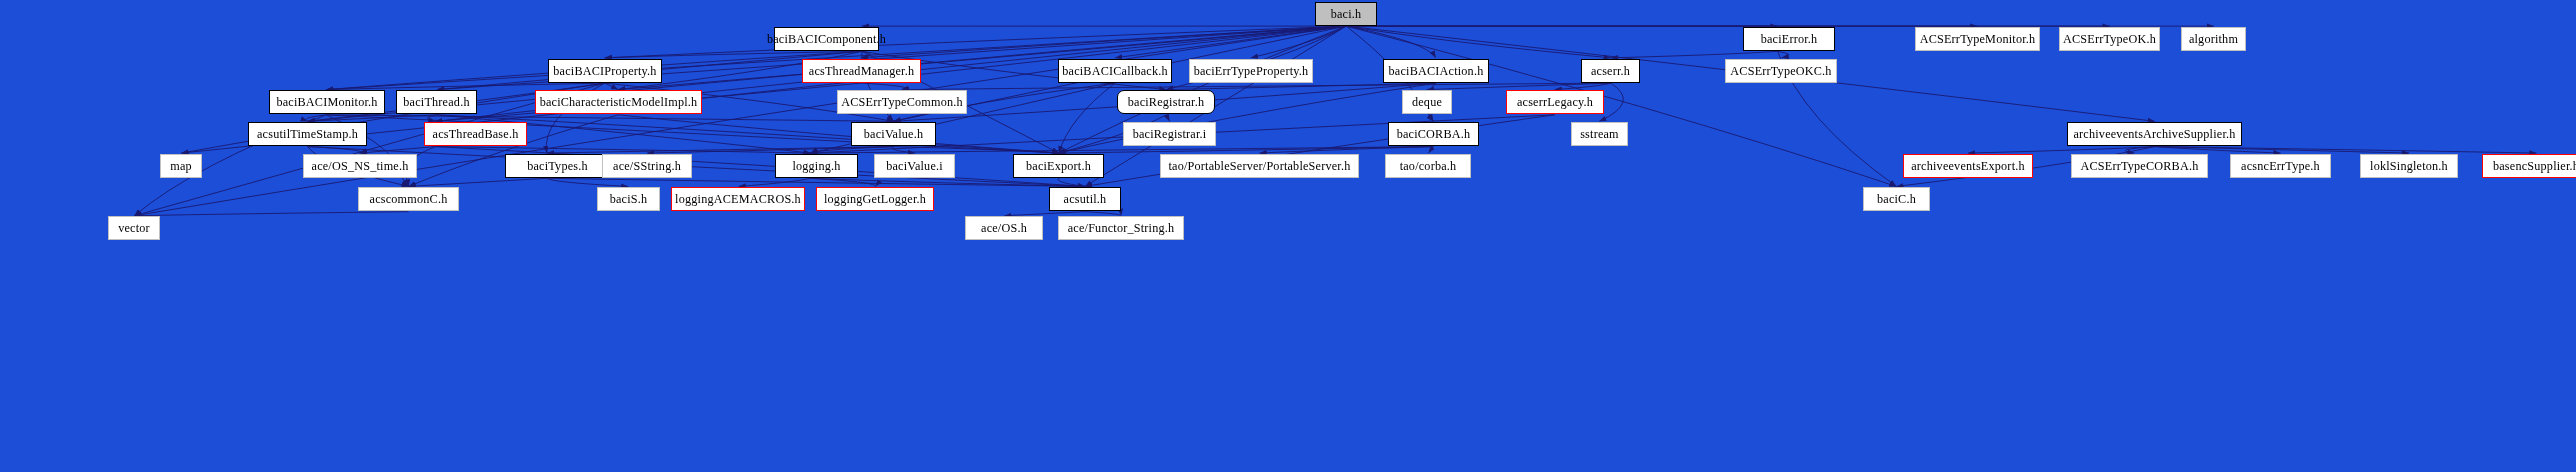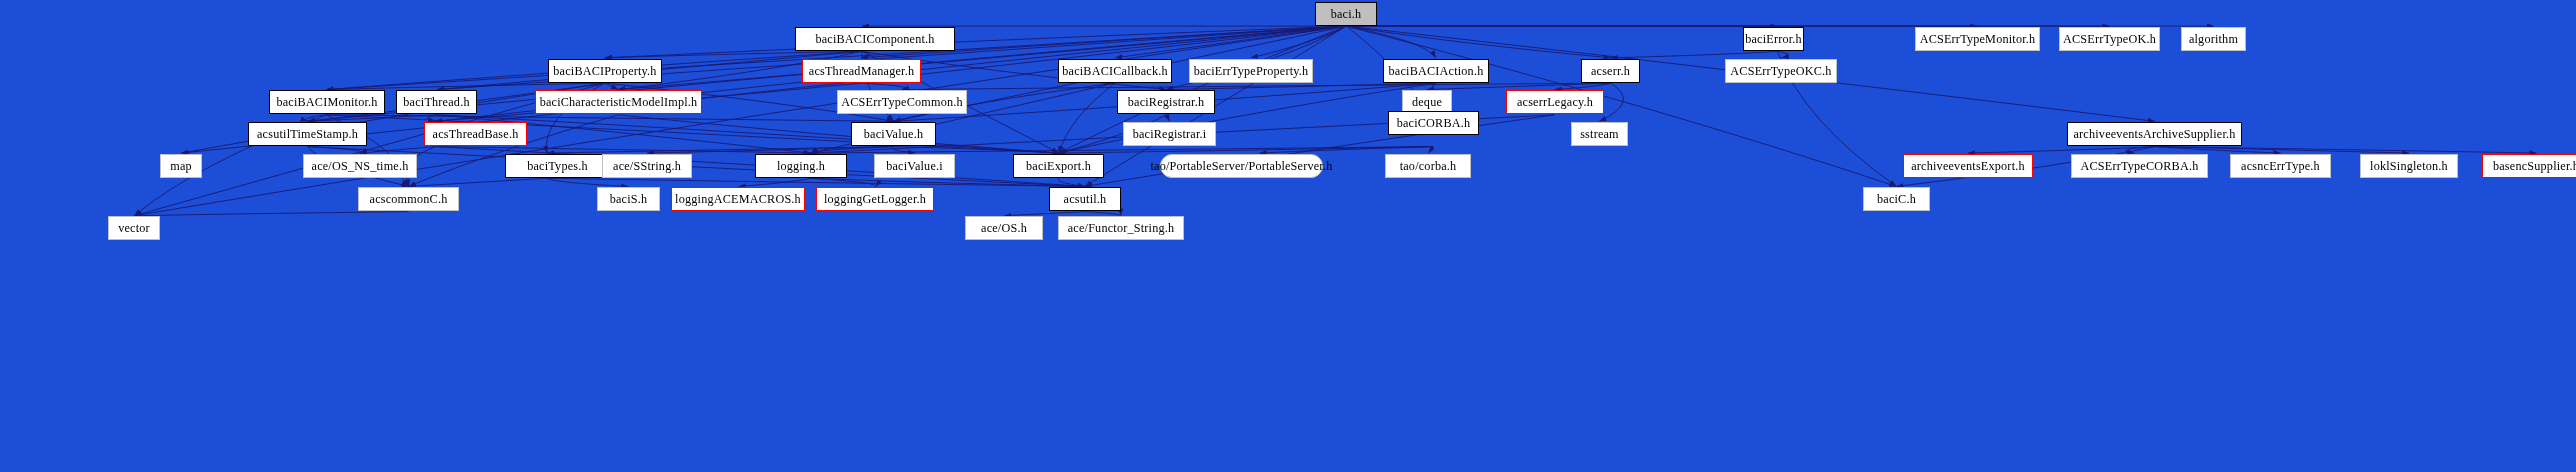--- a/index.html
+++ b/index.html
@@ -157,54 +157,54 @@
         <path d="M2647.5,180 Q2803.75,184 2960,188" marker-end="url(#arrow)"></path>
         <path d="M2647.5,180 Q2904,184 3116.5,188" marker-end="url(#arrow)"></path>
         <path d="M2647.5,180 Q2532.75,204.5 2330,229" marker-end="url(#arrow)"></path>
         <path d="M502,260 Q289.5,262.5 165,265" marker-end="url(#arrow)"></path>
         <path d="M1910,141 Q1599.5,185 1333,229" marker-end="url(#arrow)"></path>
         <path d="M1910,141 Q1453,164.5 996,188" marker-end="url(#arrow)"></path>
       </g>
   </svg>
   <div id="node-layer">
       <div class="node root" style="left: 1315px; top: 1.6px; width: 62px;">baci.h</div>
-      <div class="node b-black" style="left: 795px; top: 27px; width: 160px;">baciBACIComponent.h</div>
-      <div class="node b-black" style="left: 1743px; top: 27px; width: 61px;">baciError.h</div>
+      <div class="node b-black" style="left: 774px; top: 27px; width: 105px;">baciBACIComponent.h</div>
+      <div class="node b-black" style="left: 1743px; top: 27px; width: 92px;">baciError.h</div>
       <div class="node b-grey" style="left: 1915px; top: 27px; width: 125px;">ACSErrTypeMonitor.h</div>
       <div class="node b-grey" style="left: 2059px; top: 27px; width: 101px;">ACSErrTypeOK.h</div>
       <div class="node b-grey" style="left: 2181px; top: 27px; width: 65px;">algorithm</div>
       <div class="node b-black" style="left: 548px; top: 59px; width: 114px;">baciBACIProperty.h</div>
       <div class="node b-red" style="left: 802px; top: 59px; width: 119px;">acsThreadManager.h</div>
       <div class="node b-black" style="left: 1058px; top: 59px; width: 114px;">baciBACICallback.h</div>
       <div class="node b-grey" style="left: 1189px; top: 59px; width: 124px;">baciErrTypeProperty.h</div>
       <div class="node b-black" style="left: 1383px; top: 59px; width: 106px;">baciBACIAction.h</div>
       <div class="node b-black" style="left: 1581px; top: 59px; width: 59px;">acserr.h</div>
       <div class="node b-grey" style="left: 1725px; top: 59px; width: 112px;">ACSErrTypeOKC.h</div>
       <div class="node b-black" style="left: 269px; top: 90px; width: 116px;">baciBACIMonitor.h</div>
       <div class="node b-black" style="left: 396px; top: 90px; width: 81px;">baciThread.h</div>
       <div class="node b-red" style="left: 535px; top: 90px; width: 167px;">baciCharacteristicModelImpl.h</div>
       <div class="node b-grey" style="left: 837px; top: 90px; width: 130px;">ACSErrTypeCommon.h</div>
-      <div class="node b-black" style="left: 1117px; top: 90px; width: 98px;">baciRegistrar.h</div>
+      <div class="node b-black" style="left: 1117px; top: 90px; width: 98px; border-radius: 7px;">baciRegistrar.h</div>
       <div class="node b-grey" style="left: 1402px; top: 90px; width: 50px;">deque</div>
       <div class="node b-red" style="left: 1506px; top: 90px; width: 98px;">acserrLegacy.h</div>
       <div class="node b-black" style="left: 248px; top: 122px; width: 119px;">acsutilTimeStamp.h</div>
       <div class="node b-red" style="left: 384px; top: 122px; width: 103px; margin-left: 40px;">acsThreadBase.h</div>
       <div class="node b-black" style="left: 851px; top: 122px; width: 85px;">baciValue.h</div>
       <div class="node b-grey" style="left: 1123px; top: 122px; width: 93px;">baciRegistrar.i</div>
-      <div class="node b-black" style="left: 1388px; top: 111px; width: 91px;">baciCORBA.h</div>
+      <div class="node b-black" style="left: 1388px; top: 122px; width: 91px;">baciCORBA.h</div>
       <div class="node b-grey" style="left: 1571px; top: 122px; width: 57px;">sstream</div>
       <div class="node b-black" style="left: 2067px; top: 122px; width: 175px;">archiveeventsArchiveSupplier.h</div>
       <div class="node b-grey" style="left: 160px; top: 154px; width: 42px;">map</div>
       <div class="node b-grey" style="left: 303px; top: 154px; width: 114px;">ace/OS_NS_time.h</div>
       <div class="node b-black" style="left: 505px; top: 154px; width: 105px;">baciTypes.h</div>
       <div class="node b-grey" style="left: 602px; top: 154px; width: 90px;">ace/SString.h</div>
-      <div class="node b-black" style="left: 755px; top: 154px; width: 92px;">logging.h</div>
+      <div class="node b-black" style="left: 775px; top: 154px; width: 83px;">logging.h</div>
       <div class="node b-grey" style="left: 874px; top: 154px; width: 81px;">baciValue.i</div>
       <div class="node b-black" style="left: 1013px; top: 154px; width: 91px;">baciExport.h</div>
-      <div class="node b-grey" style="left: 1160px; top: 154px; width: 163px; border-radius: 12px;">tao/PortableServer/PortableServer.h</div>
+      <div class="node b-grey" style="left: 1160px; top: 154px; width: 199px;">tao/PortableServer/PortableServer.h</div>
       <div class="node b-grey" style="left: 1385px; top: 154px; width: 86px;">tao/corba.h</div>
       <div class="node b-red" style="left: 1903px; top: 154px; width: 130px;">archiveeventsExport.h</div>
       <div class="node b-grey" style="left: 2071px; top: 154px; width: 137px;">ACSErrTypeCORBA.h</div>
       <div class="node b-grey" style="left: 2230px; top: 154px; width: 101px;">acsncErrType.h</div>
       <div class="node b-grey" style="left: 2360px; top: 154px; width: 98px;">loklSingleton.h</div>
       <div class="node b-red" style="left: 2482px; top: 154px; width: 108px;">basencSupplier.h</div>
       <div class="node b-grey" style="left: 358px; top: 187px; width: 101px;">acscommonC.h</div>
       <div class="node b-grey" style="left: 597px; top: 187px; width: 63px;">baciS.h</div>
       <div class="node b-red" style="left: 671px; top: 187px; width: 134px;">loggingACEMACROS.h</div>
       <div class="node b-red" style="left: 816px; top: 187px; width: 118px;">loggingGetLogger.h</div>

